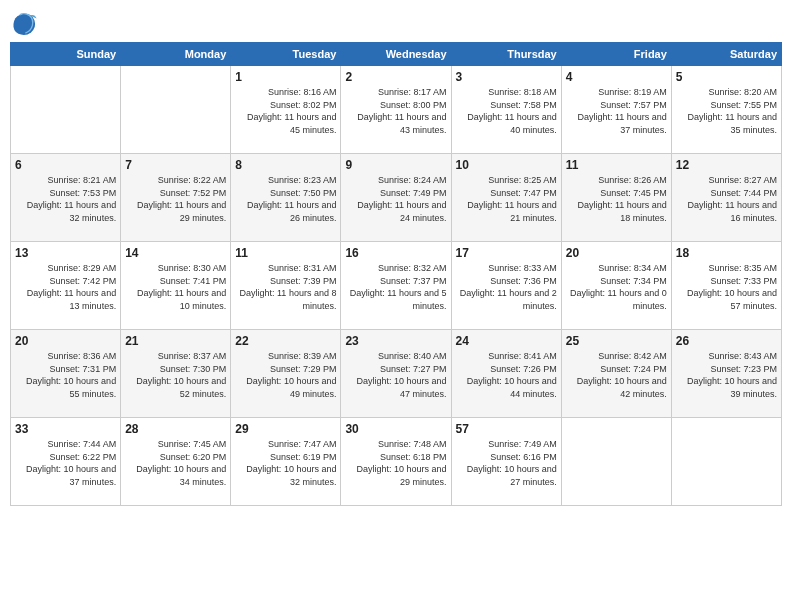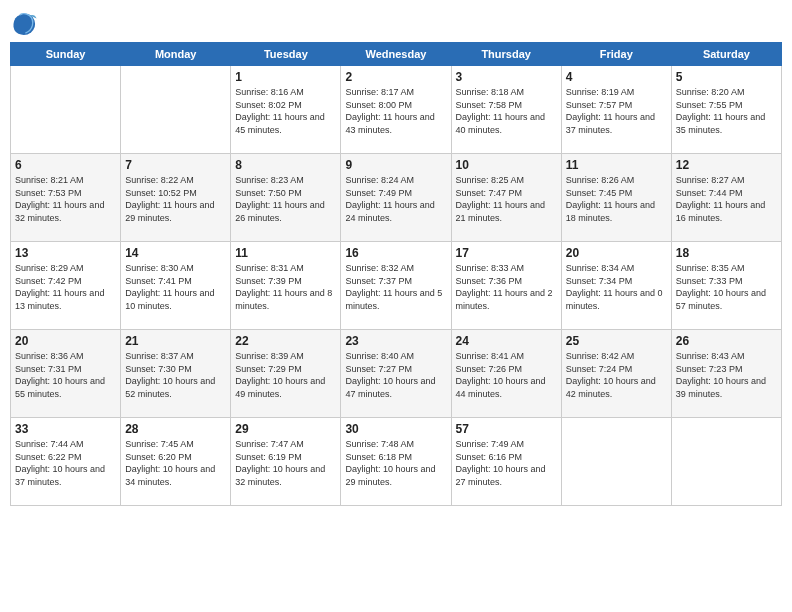--- a/index.html
+++ b/index.html
@@ -47,22 +47,22 @@
     }
     table {
       width: 100%;
       border-collapse: collapse;
       table-layout: fixed;
     }
     thead tr th {
       background: #2a6db5;
       color: #fff;
       font-size: 11px;
-      padding: 5px 16px;
-      text-align: center;
+      padding: 5px 4px;
+      text-align: right;
       font-weight: bold;
       border: 1px solid #2a6db5;
     }
     tbody tr td {
       vertical-align: top;
       border: 1px solid #ccc;
       padding: 4px 4px;
       font-size: 9.5px;
       color: #333;
       min-height: 80px;
@@ -78,20 +78,21 @@
       font-size: 12px;
       font-weight: bold;
       color: #222;
       display: block;
       margin-bottom: 2px;
     }
     .day-info {
       font-size: 9px;
       line-height: 1.4;
       color: #333;
+      text-align: right;
     }
   </style>
 </head>
 <body>
 
 <div class="header-area">
   <div class="logo">
     <svg class="logo-icon" viewBox="0 0 40 40">
       <path d="M20 5 Q32 5 35 15 Q38 25 30 32 Q22 38 12 34 Q4 30 5 20 Q6 10 14 7 Z" fill="#2a6db5"></path>
       <path d="M14 7 Q20 3 28 8 Q34 13 32 22 Q30 30 22 33" fill="none" stroke="#7ab8e8" stroke-width="2"></path>
@@ -158,21 +159,21 @@
       <tr>
         <td>
           <span class="day-num">6</span>
           <div class="day-info">Sunrise: 8:21 AM
 Sunset: 7:53 PM
 Daylight: 11 hours and 32 minutes.</div>
         </td>
         <td>
           <span class="day-num">7</span>
           <div class="day-info">Sunrise: 8:22 AM
-Sunset: 10:52 PM
+Sunset: 7:52 PM
 Daylight: 11 hours and 29 minutes.</div>
         </td>
         <td>
           <span class="day-num">8</span>
           <div class="day-info">Sunrise: 8:23 AM
 Sunset: 7:50 PM
 Daylight: 11 hours and 26 minutes.</div>
         </td>
         <td>
           <span class="day-num">9</span>

